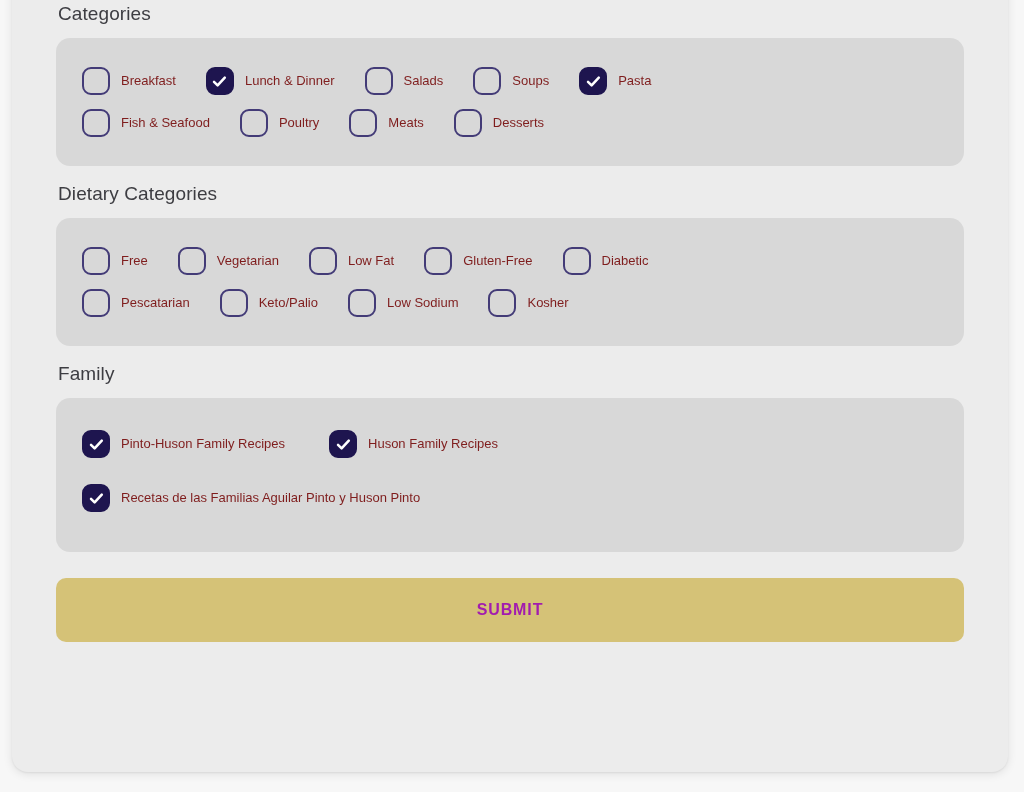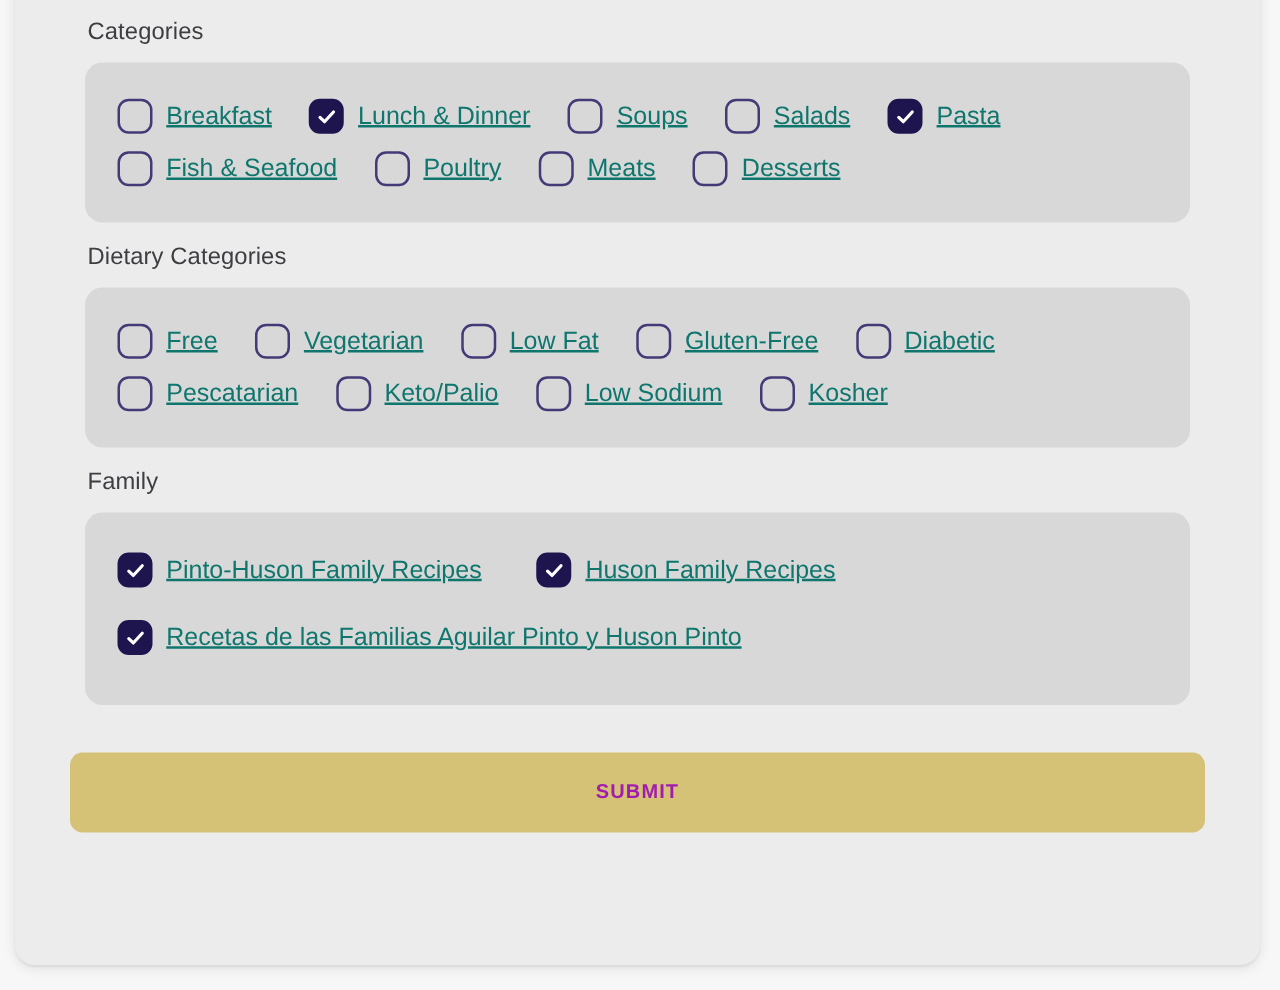--- a/index.html
+++ b/index.html
@@ -32,21 +32,21 @@
     background: #ececec;
     border-radius: 16px;
     box-shadow: 0 2px 10px rgba(0,0,0,0.10), 0 1px 2px rgba(0,0,0,0.06);
     box-sizing: border-box;
     padding: 28px 44px 0 44px;
     overflow: hidden;
   }
 
   
   .section {
-    margin: 12px;
+    margin: 0;
   }
   .section-title {
     font-size: 19px;
     color: #3d3d42;
     line-height: 28px;
     padding: 0 0 0 2px;
     margin: 0 0 10px 0;
     letter-spacing: 0.1px;
   }
   .section-title.spaced-top {
@@ -101,24 +101,23 @@
   }
   .cbox .tick {
     display: none;
   }
   .cbox.on .tick {
     display: block;
   }
   .cbox .tick svg { display: block; }
 
   .check-label {
-    font-size: 20px;
-    color: #0f766e;
+    font-size: 13px;
+    color: #7f1d1d;
     line-height: 22px;
-    text-decoration: underline;
   }
 
   
   .circles-panel .check-item {
     margin-right: 44px;
     padding: 10px 0;
   }
   .circles-panel .option-row.row-second {
     margin-top: 6px;
   }
@@ -162,25 +161,25 @@
                 <span class="tick">
                   <svg width="17" height="17" viewBox="0 0 18 18" aria-hidden="true">
                     <path d="M3.2 9.4 L7.0 13.1 L14.6 4.9" fill="none" stroke="#ffffff" stroke-width="2.7" stroke-linecap="round" stroke-linejoin="round"></path>
                   </svg>
                 </span>
               </span>
               <span class="check-label">Lunch &amp; Dinner</span>
             </label>
             <label class="check-item">
               <span class="cbox off"></span>
+              <span class="check-label">Salads</span>
+            </label>
+            <label class="check-item">
+              <span class="cbox off"></span>
               <span class="check-label">Soups</span>
-            </label>
-            <label class="check-item">
-              <span class="cbox off"></span>
-              <span class="check-label">Salads</span>
             </label>
             <label class="check-item">
               <span class="cbox on">
                 <span class="tick">
                   <svg width="17" height="17" viewBox="0 0 18 18" aria-hidden="true">
                     <path d="M3.2 9.4 L7.0 13.1 L14.6 4.9" fill="none" stroke="#ffffff" stroke-width="2.7" stroke-linecap="round" stroke-linejoin="round"></path>
                   </svg>
                 </span>
               </span>
               <span class="check-label">Pasta</span>

